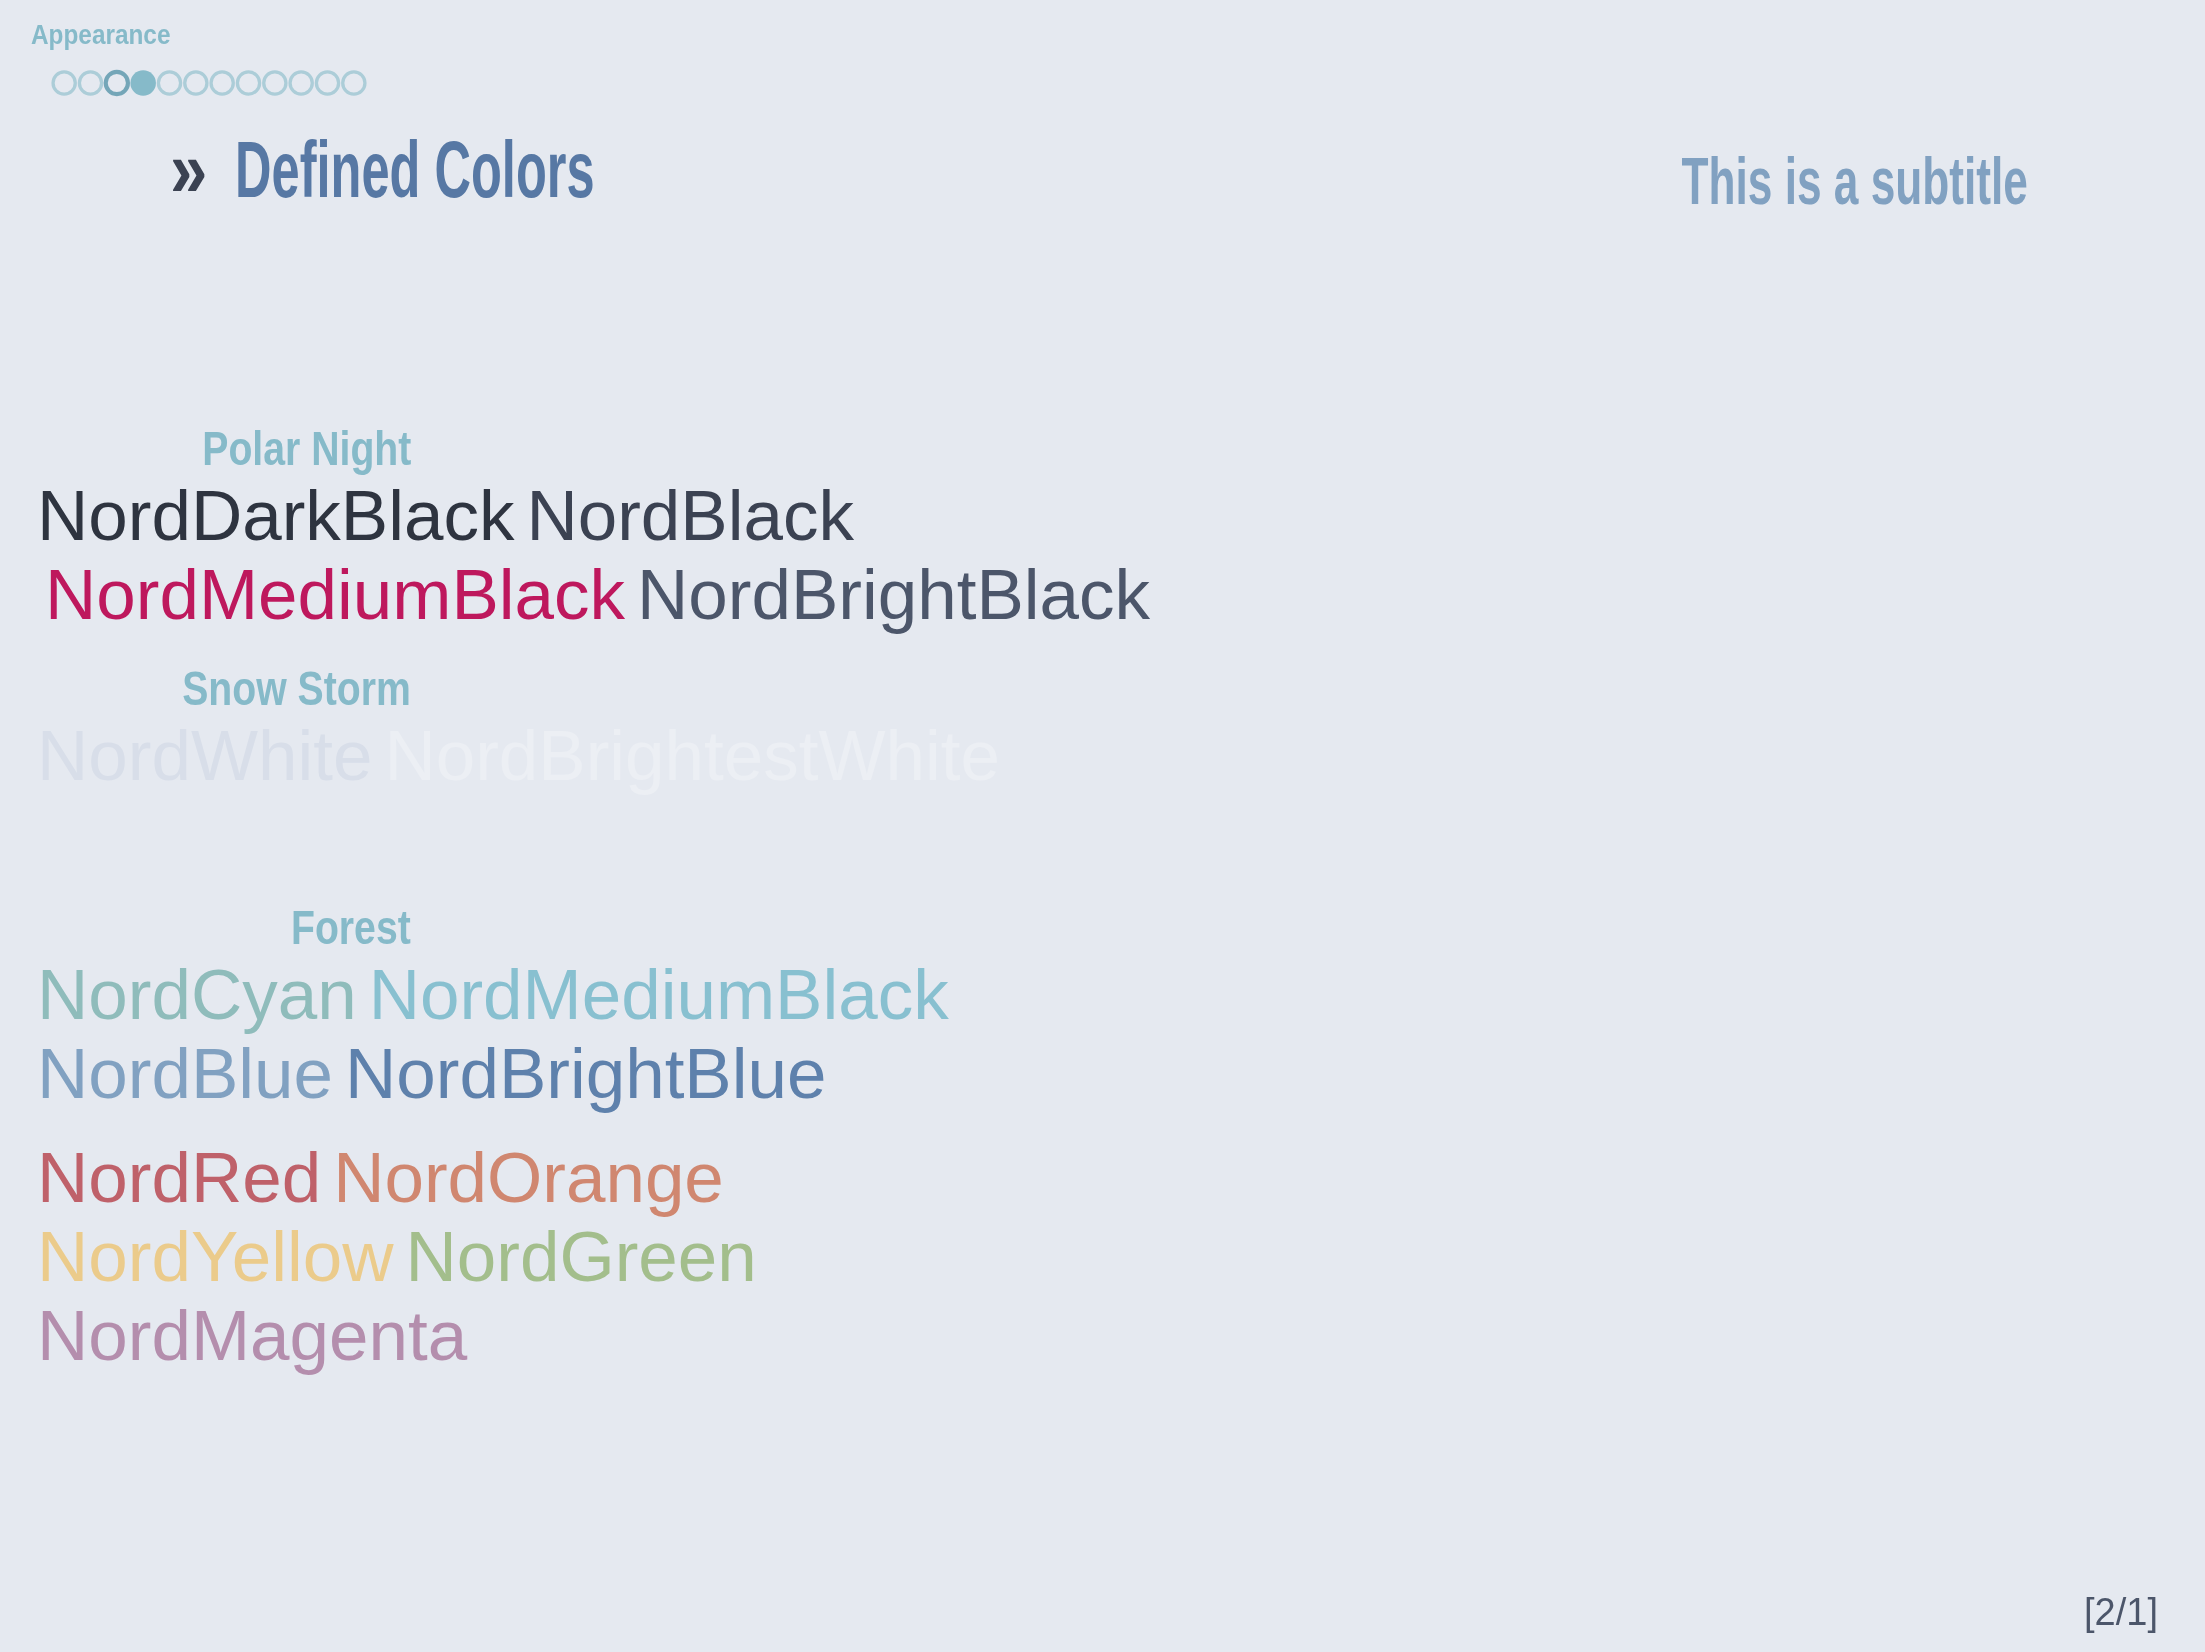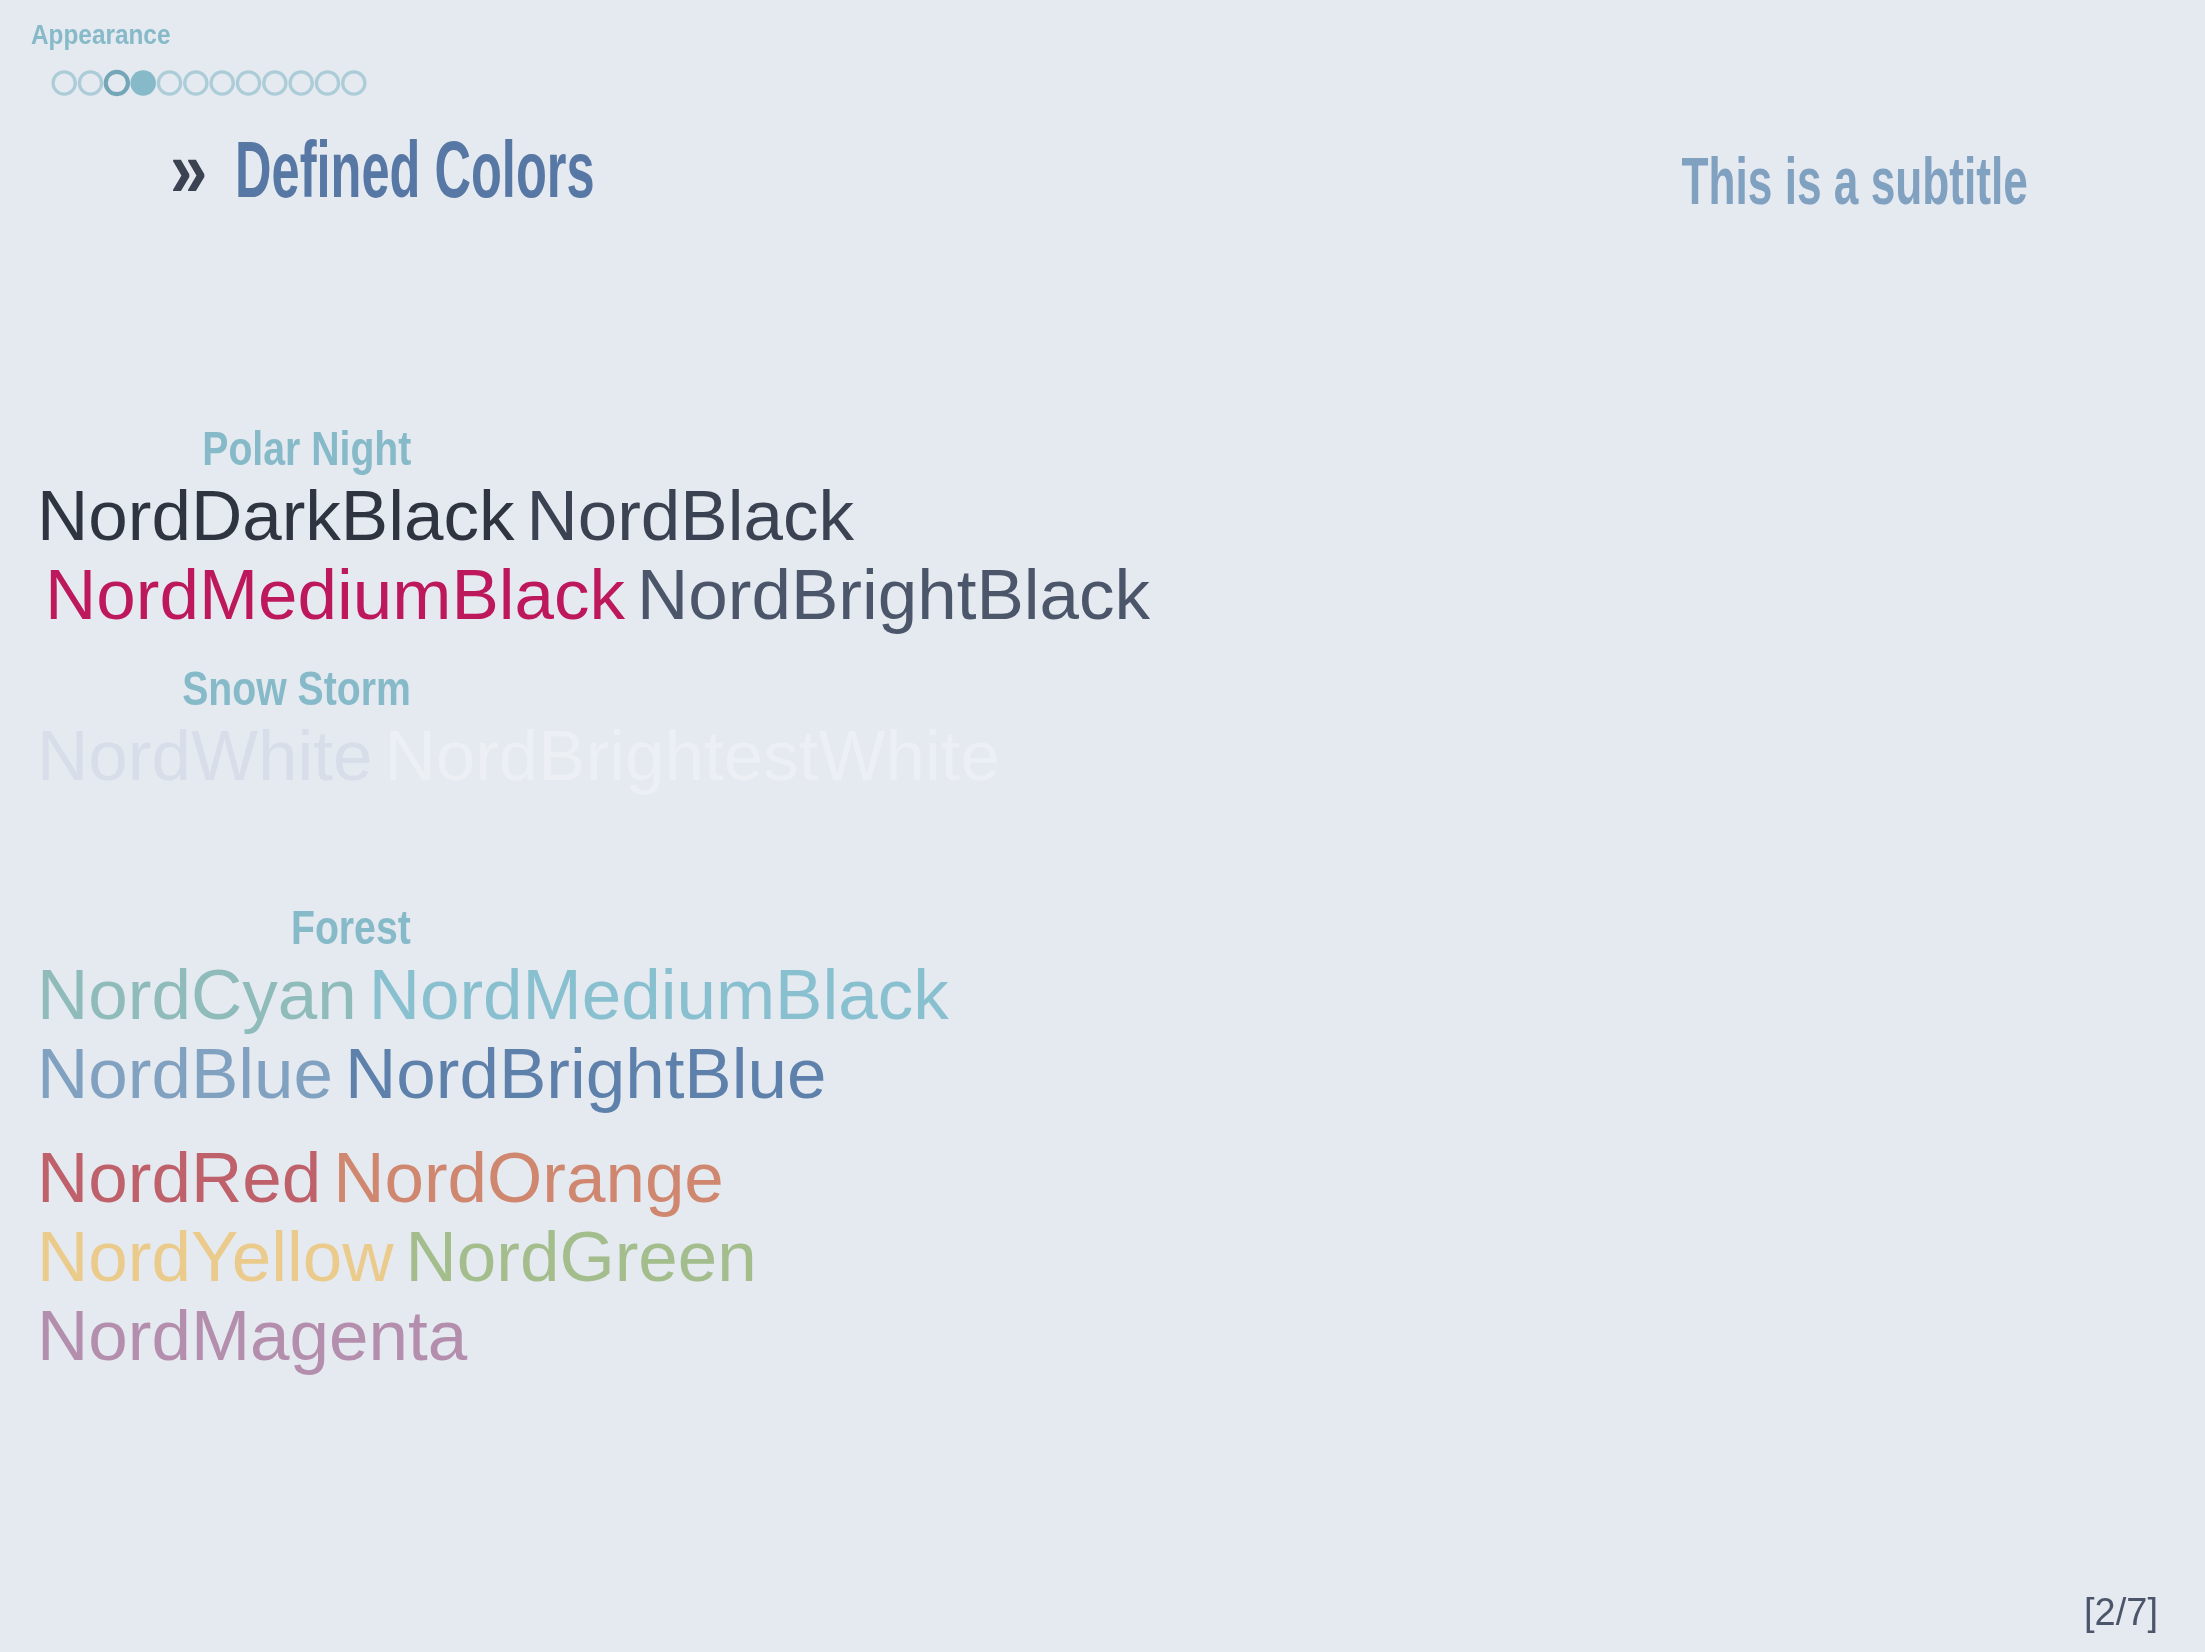--- a/index.html
+++ b/index.html
@@ -114,16 +114,16 @@
             <span style="color: rgb(235, 203, 139);">NordYellow</span>
             <span style="color: rgb(163, 190, 140);">NordGreen</span>
           </div>
           <div class="palette-line">
             <span style="color: rgb(180, 142, 173);">NordMagenta</span>
           </div>
         </div>
       </div>
     </div>
 
-  <div class="footer" style="color: rgb(76, 86, 106);">[2/7]</div>
+  <div class="footer" style="color: rgb(76, 86, 106);">[2/1]</div>
 
 </div>
 
 
 </body></html>

